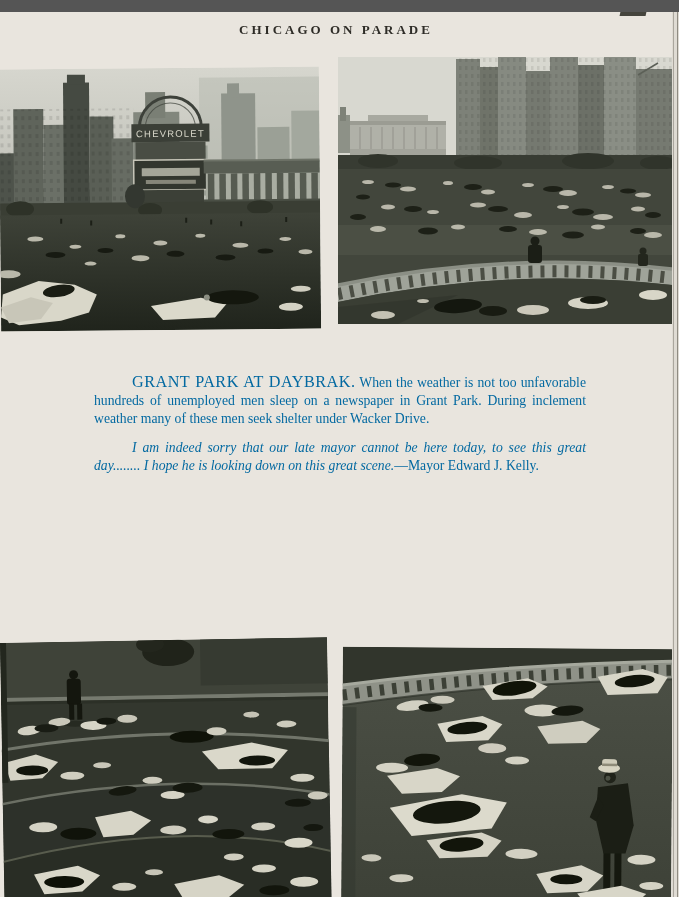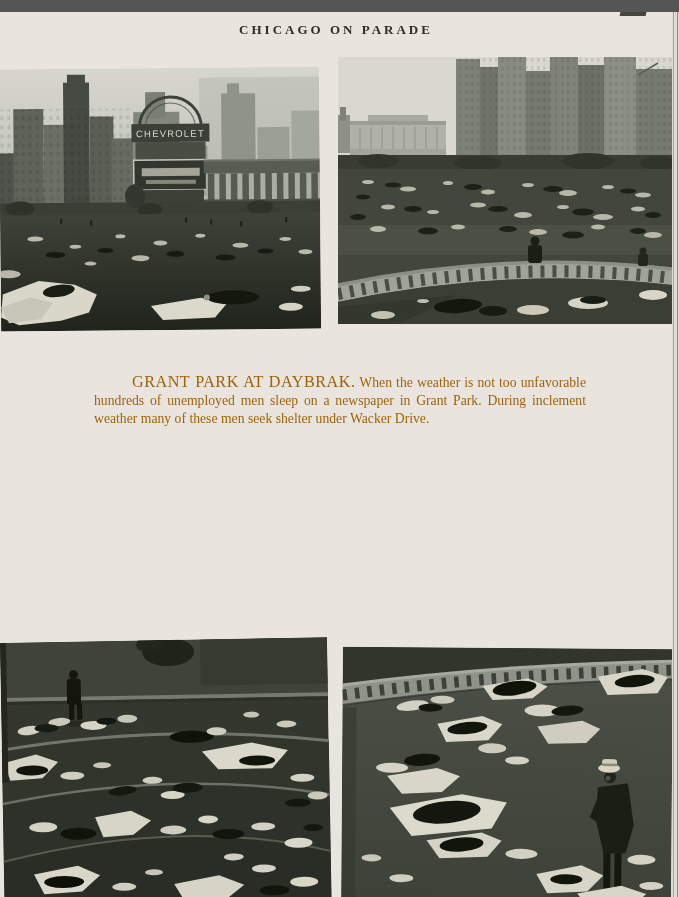--- a/index.html
+++ b/index.html
@@ -14,21 +14,21 @@
     font-size:13px;font-weight:bold;letter-spacing:3px;color:#2e2c27;
   }
   .photo{position:absolute;overflow:hidden;}
   .photo svg{display:block;width:100%;height:100%;}
   #photo-top-left{left:0;top:56px;width:320px;height:262px;transform:rotate(-0.5deg);}
   #photo-top-right{left:338px;top:45px;width:334px;height:267px;}
   #photo-bottom-left{left:0;top:631px;width:327px;height:266px;transform:rotate(-1deg);transform-origin:0 0;}
   #photo-bottom-right{left:342px;top:636px;width:330px;height:261px;transform:rotate(0.4deg);}
   .article{
     position:absolute;left:94px;top:362px;width:492px;
-    font-size:13.7px;line-height:18px;text-align:justify;color:#a16207;
+    font-size:13.7px;line-height:18px;text-align:justify;color:#0369a1;
   }
   .article p{margin:0 0 11px 0;text-indent:38px;}
   .article p.quote{margin-top:1px;}
   .lead-in{font-size:16.2px;letter-spacing:.5px;line-height:1;}
   .it{font-style:italic;}
   .edge-right{position:absolute;right:0;top:0;width:7px;height:897px;background:#dfdbd3;}
   .edge-line-1{position:absolute;right:5px;top:0;width:1px;height:897px;background:#aaa69d;}
   .edge-line-2{position:absolute;right:1px;top:0;width:1.5px;height:897px;background:#8f8b82;}
   .corner-mark{position:absolute;left:620px;top:0;width:26px;height:4px;background:#45443d;transform:skewX(-12deg);}
 </style>
@@ -261,20 +261,21 @@
         <ellipse cx="255" cy="243" rx="13" ry="4" fill="#191c13"></ellipse>
         <ellipse cx="315" cy="238" rx="14" ry="5" fill="#d8d6c8"></ellipse>
         <ellipse cx="45" cy="258" rx="12" ry="4" fill="#c4c2b4"></ellipse>
         <ellipse cx="85" cy="244" rx="6" ry="2" fill="#bfbdaf"></ellipse>
       </g>
     </svg>
   </div>
 
   <div class="article">
     <p><span class="lead-in">GRANT PARK AT DAYBRAK.</span><span> When the weather is not too unfavorable hundreds of unemployed men sleep on a newspaper in Grant Park. During inclement weather many of these men seek shelter under Wacker Drive.</span></p>
+    <p class="quote"><span class="it">I am indeed sorry that our late mayor cannot be here today, to see this great day........ I hope he is looking down on this great scene.</span><span>—Mayor Edward J. Kelly.</span></p>
   </div>
 
   <div class="photo" id="photo-bottom-left">
     <svg viewBox="0 0 327 266" preserveAspectRatio="none">
       <rect width="327" height="266" fill="#33372e"></rect>
       <g>
         <rect x="0" y="0" width="327" height="58" fill="#3f4339"></rect>
         <rect x="200" y="0" width="127" height="46" fill="#363a31"></rect>
         <ellipse cx="168" cy="12" rx="26" ry="14" fill="#20231a"></ellipse>
         <ellipse cx="150" cy="4" rx="14" ry="8" fill="#23261d"></ellipse>

